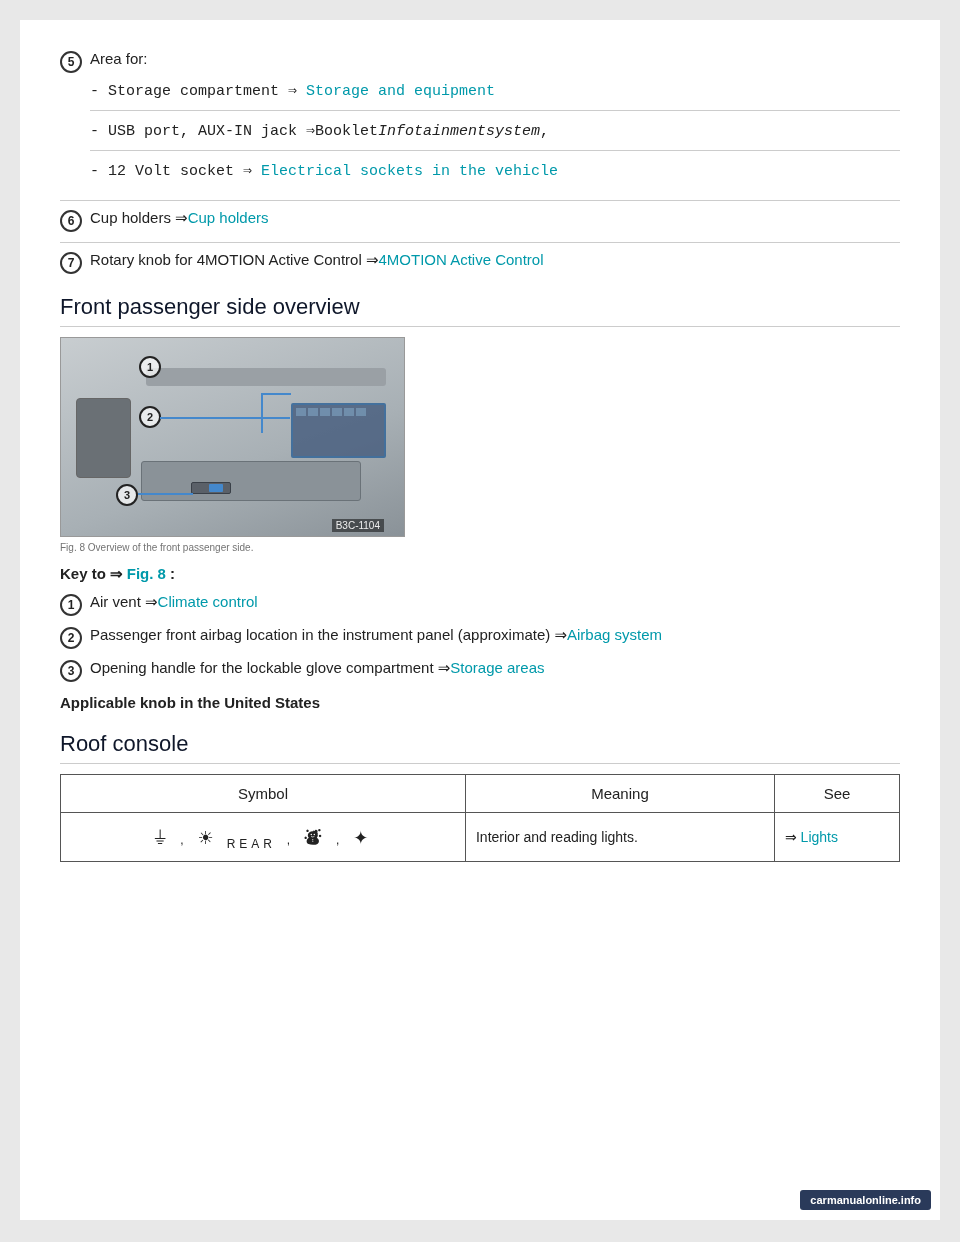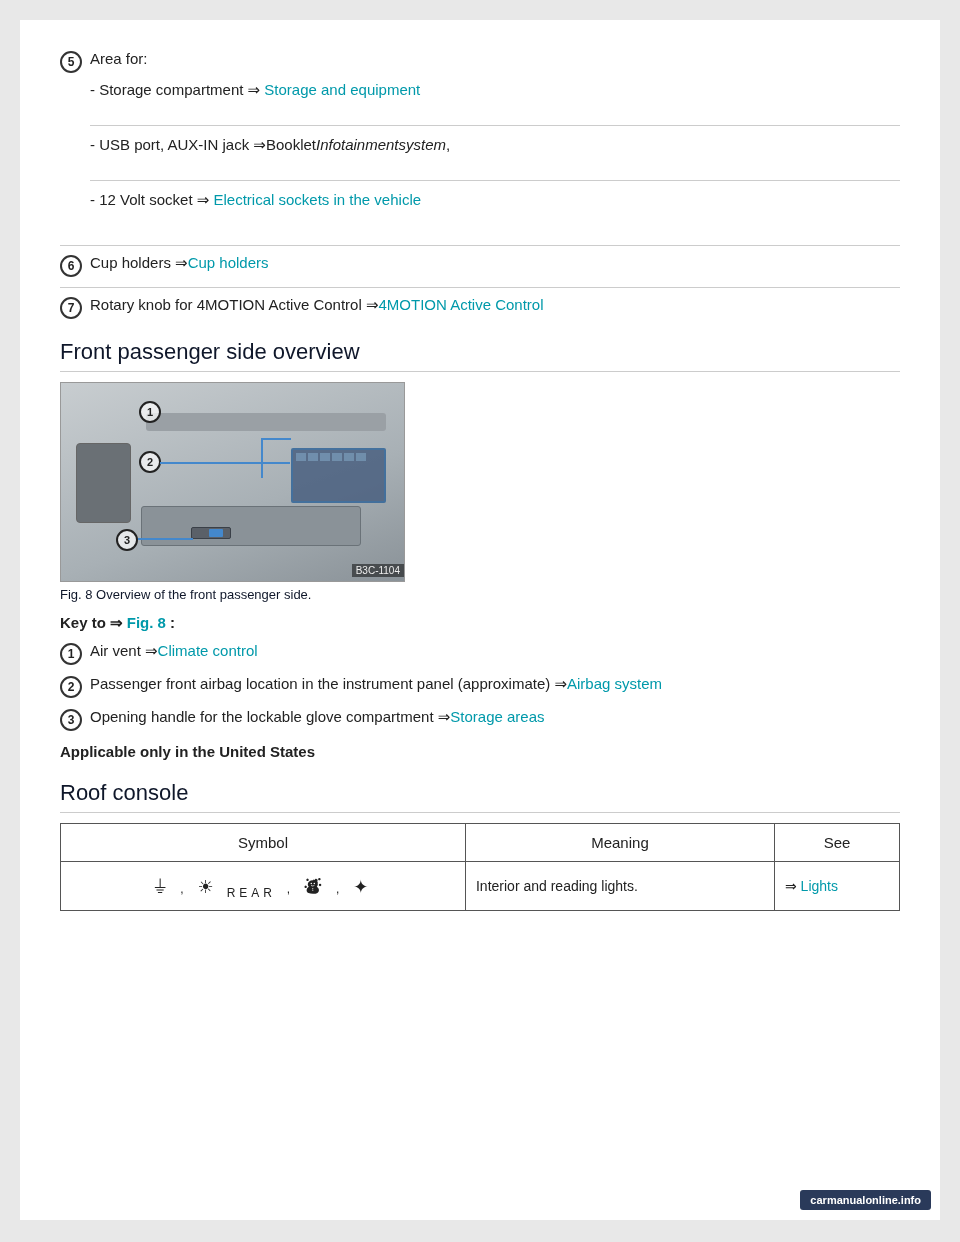--- a/index.html
+++ b/index.html
@@ -29,22 +29,23 @@
       border: 2px solid #333;
       font-size: 12px;
       font-weight: bold;
       flex-shrink: 0;
       margin-right: 8px;
       margin-top: 1px;
     }
     .sub-item {
       margin-left: 30px;
       margin-bottom: 10px;
-      padding-bottom: 26px;
+      padding-bottom: 10px;
       border-bottom: 1px solid #ccc;
+      font-family: Liberation Mono, monospace;
     }
     .sub-item:last-of-type {
       border-bottom: none;
     }
     .link {
       color: #0099aa;
       text-decoration: none;
     }
     .italic {
       font-style: italic;
@@ -91,29 +92,29 @@
       color: #222;
     }
     .dash-vent {
       position: absolute;
       background: #888;
       border: 1px solid #666;
     }
     .fig-code {
       position: absolute;
       bottom: 4px;
-      right: 0;
+      right: 20px;
       font-size: 10px;
       color: #eee;
       background: rgba(0,0,0,0.5);
       padding: 1px 4px;
     }
     .fig-caption {
-      color: #0f172a;
-      font-size: 13px;
+      color: #737373;
+      font-size: 10px;
       margin: 5px 0 12px 0;
     }
     .key-to {
       font-weight: bold;
       margin-bottom: 10px;
       font-size: 15px;
     }
     .key-to .link {
       font-weight: bold;
     }
@@ -267,21 +268,21 @@
     <span>Passenger front airbag location in the instrument panel (approximate) ⇒ </span>
       <a class="link" href="#">Airbag system</a>
   </div>
 
   <div class="item-row" style="margin-bottom:10px;">
     <span class="circle-num">3</span>
     <span>Opening handle for the lockable glove compartment ⇒ </span>
       <a class="link" href="#">Storage areas</a>
   </div>
 
-  <div class="applicable-note">Applicable only in the United States</div>
+  <div class="applicable-note">Applicable knob in the United States</div>
 
   <h2 class="section-heading">Roof console</h2>
 
   <table class="roof-table">
     <thead>
       <tr>
         <th>Symbol</th>
         <th>Meaning</th>
         <th>See</th>
       </tr>

